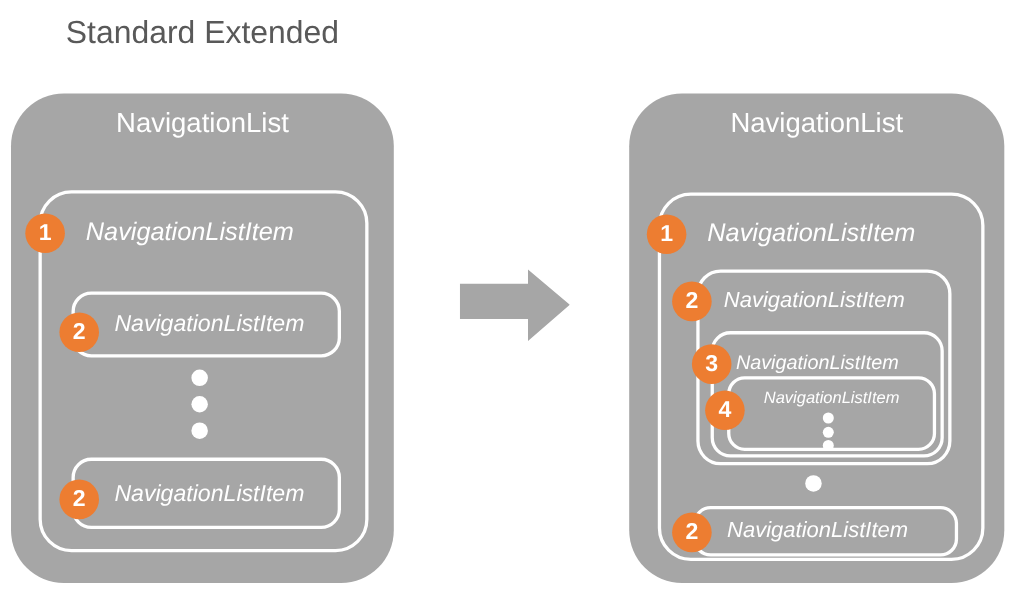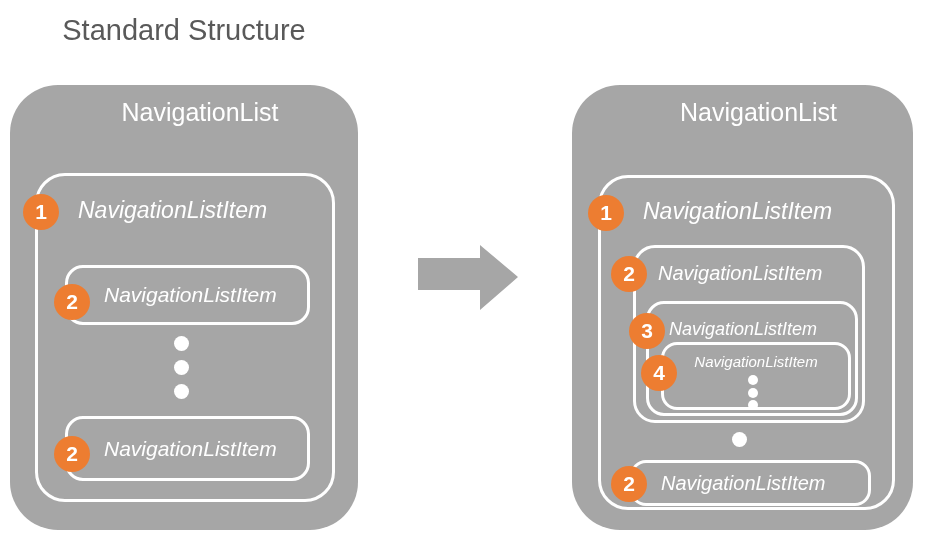--- a/index.html
+++ b/index.html
@@ -15,21 +15,21 @@
   #heading-right { left:558px; }
 
   .gray-container {
     position:absolute; top:85px; height:445px;
     background:#a6a6a6; border-radius:48px;
   }
   #container-left  { left:10px;  width:348px; }
   #container-right { left:572px; width:341px; }
 
   .container-title {
-    position:absolute; top:13px; left:16px; width:100%; text-align:center;
+    position:absolute; top:13px; left:0; width:100%; text-align:center;
     color:#ffffff; font-size:25px;
   }
 
   .item-box {
     position:absolute; border:3px solid #ffffff; background:transparent;
   }
 
   .badge {
     position:absolute; width:36px; height:36px; border-radius:50%;
     background:#ed7d31; color:#ffffff; font-size:21px; font-weight:bold;
@@ -91,21 +91,21 @@
 
   #r-box2last { left:29px; top:282px; width:241px; height:46px; border-radius:16px; }
   #r-badge2last { left:-22px; top:3px; }
   #r-box2last-label { left:28px; top:50%; transform:translateY(-50%); font-size:20px; }
 </style>
 </head>
 <body>
 
 <div class="canvas">
 
-  <div class="panel-heading" id="heading-left">Standard Structure</div>
+  <div class="panel-heading" id="heading-left">Standard Extended</div>
 
 
   <div class="gray-container" id="container-left">
 
     <div class="container-title">NavigationList</div>
 
     <div class="item-box" id="l-box1">
       <div class="badge" id="l-badge1">1</div>
       <div class="box-label" id="l-box1-label">NavigationListItem</div>
 

